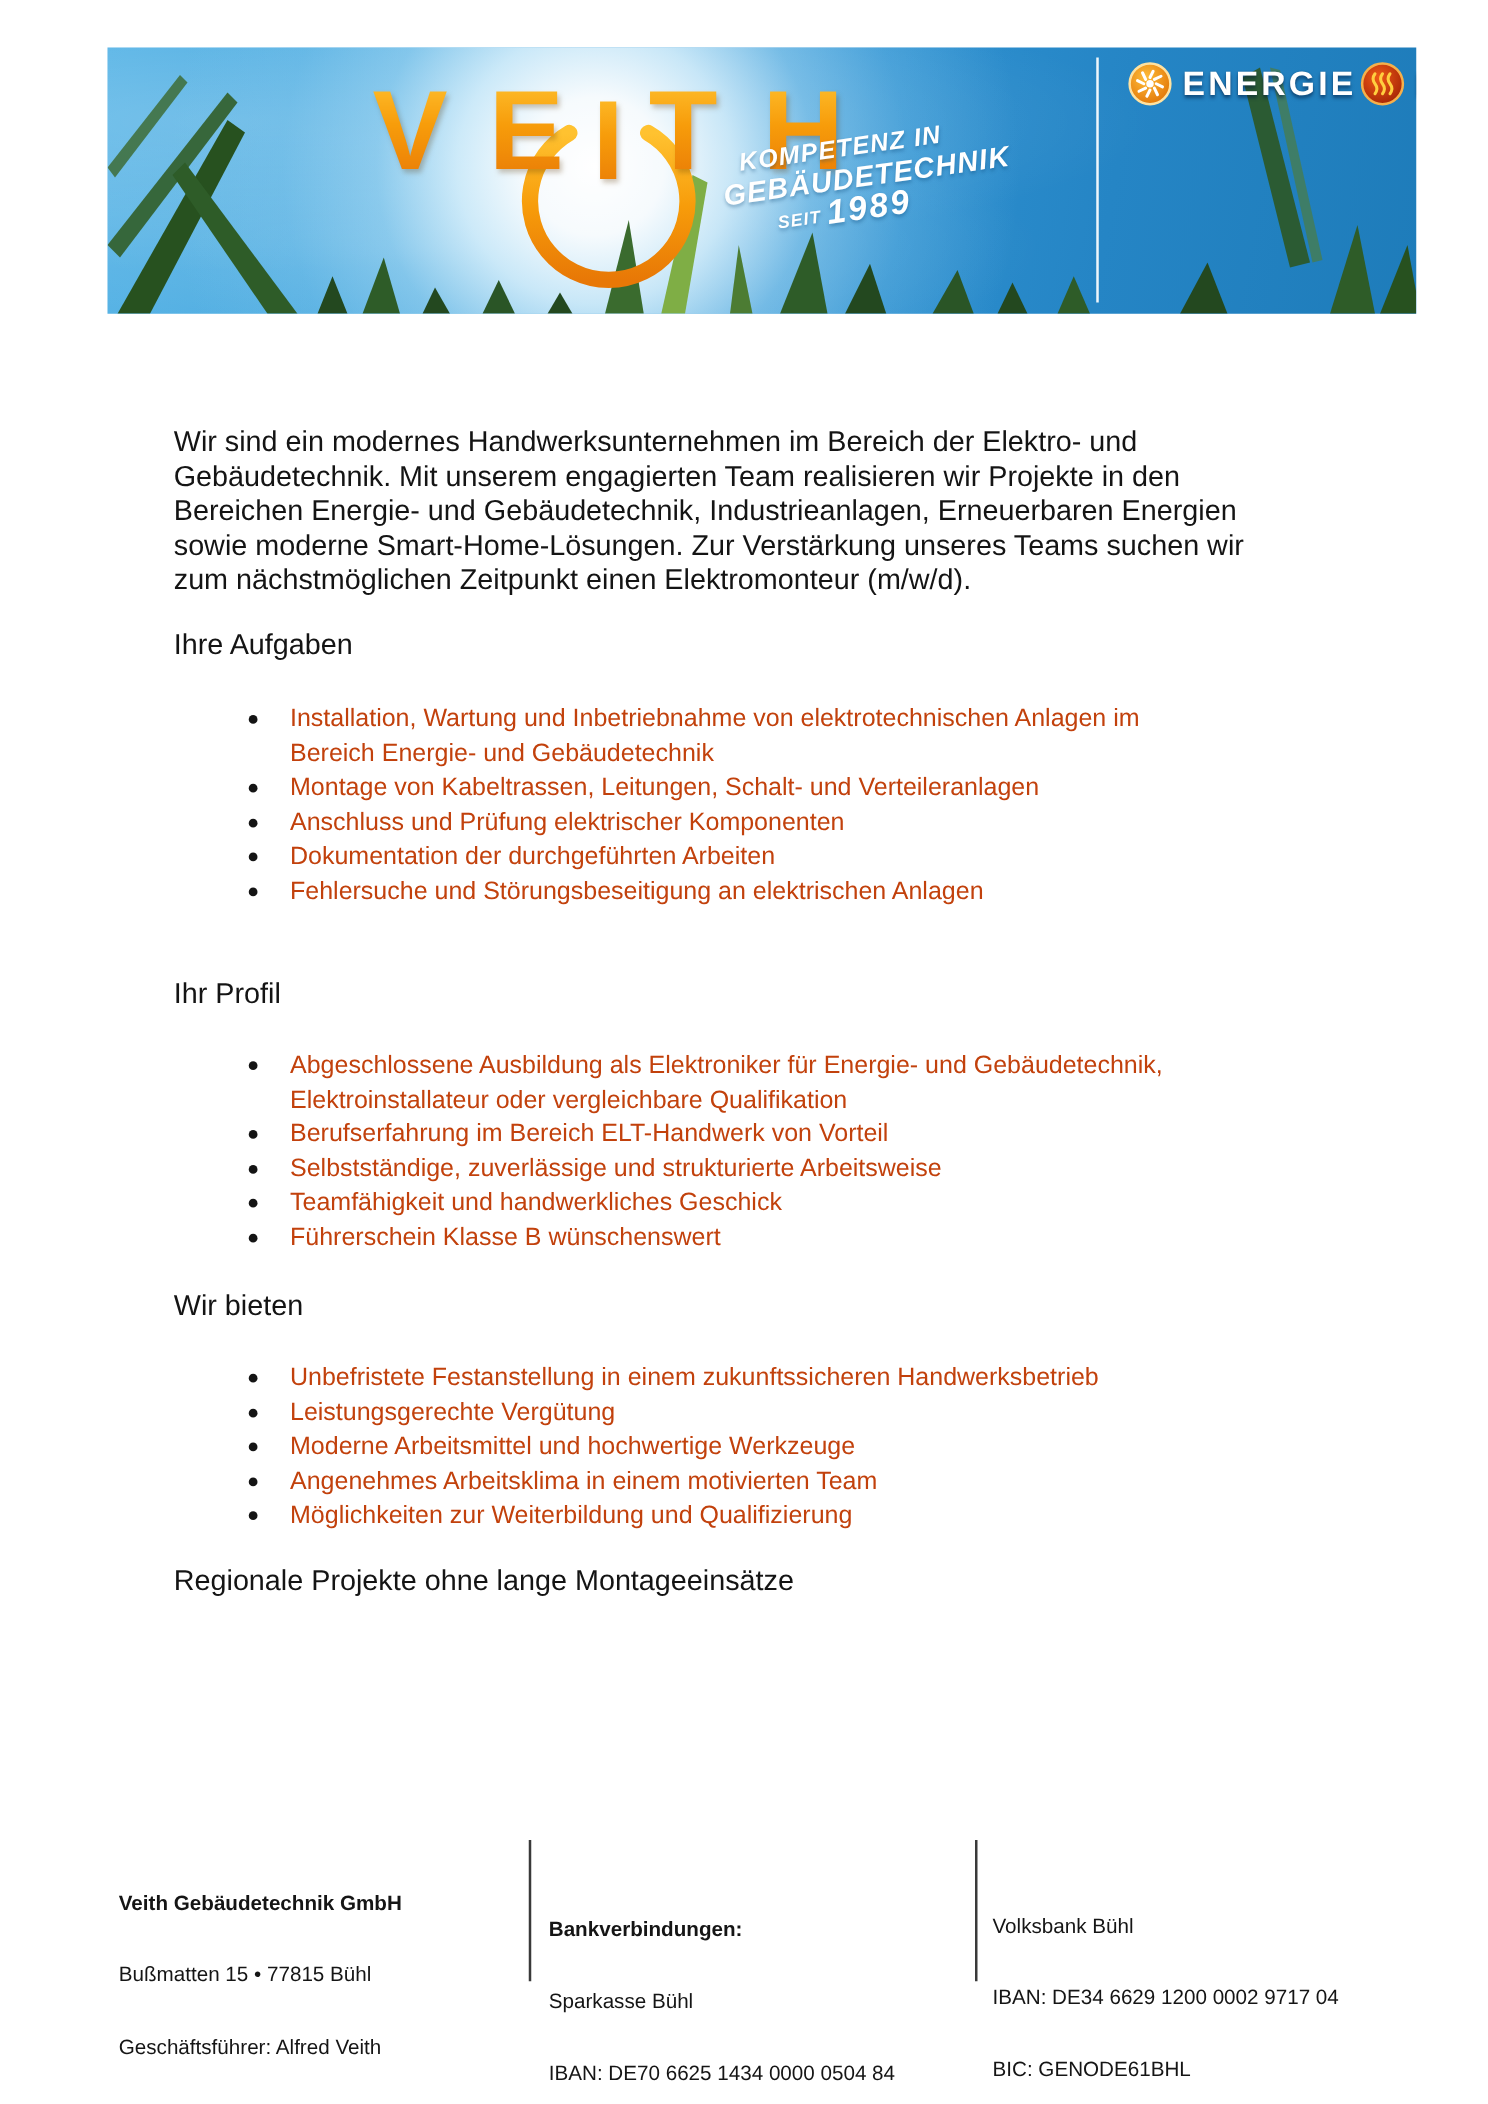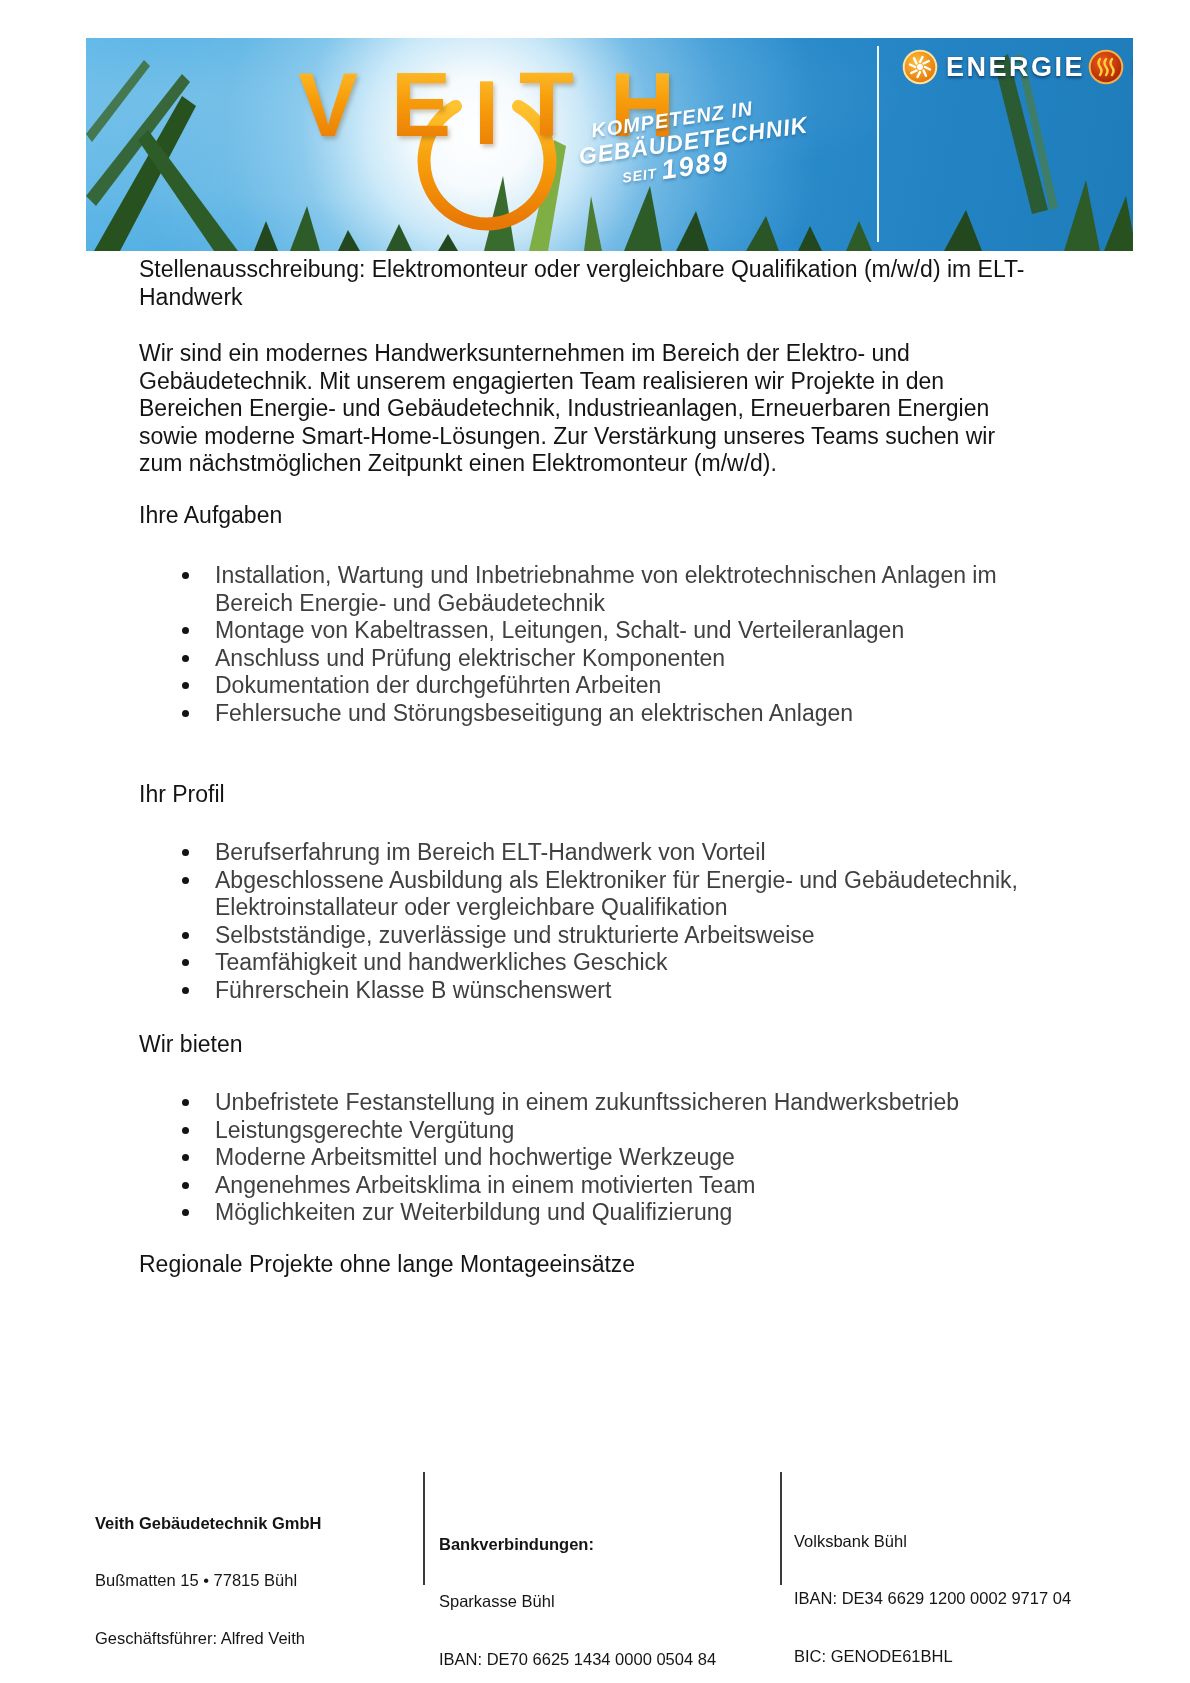--- a/index.html
+++ b/index.html
@@ -43,21 +43,21 @@
 
   
   .tx{position:absolute;left:139px;font-size:23px;line-height:27.5px;color:#141414;white-space:pre;}
   .title{top:256px;}
   .intro{top:340px;}
   .h-aufgaben{top:502px;}
   .h-profil{top:781px;}
   .h-bieten{top:1031px;}
   .closing{top:1251px;}
 
-  ul.blist{position:absolute;left:215px;margin:0;padding:0;list-style:none;font-size:23px;line-height:27.5px;color:#404040;}
+  ul.blist{position:absolute;left:232px;margin:0;padding:0;list-style:none;font-size:20px;line-height:27.5px;color:#c2410c;}
   ul.blist li{position:relative;white-space:pre;}
   ul.blist li::before{content:"";position:absolute;left:-33px;top:10px;width:7px;height:7px;border-radius:50%;background:#141414;}
   .list-a{top:562px;}
   .list-b{top:839px;}
   .list-c{top:1089px;}
 
   
   .foot{position:absolute;font-size:16.5px;line-height:19.3px;color:#151515;white-space:pre;}
   .foot .b{font-weight:bold;}
   .foot-company{left:95px;top:1475px;}
@@ -226,44 +226,42 @@
             </defs>
           <circle r="16.3" fill="url(#gEl)" stroke="#e8c44a" stroke-width="2"></circle>
           <polygon points="3,-11 -7,2 -1.5,2 -3,11 7,-2 1.5,-2" fill="#ffd21f" stroke="#a87400" stroke-width="0.6"></polygon>
         </svg>
         <span class="svc-label">ELEKTRO</span>
       </div>
 
     </div>
   </div>
 
-  <div class="tx title">Stellenausschreibung: Elektromonteur oder vergleichbare Qualifikation (m/w/d) im ELT-
-Handwerk</div>
 
   <div class="tx intro">Wir sind ein modernes Handwerksunternehmen im Bereich der Elektro- und
 Gebäudetechnik. Mit unserem engagierten Team realisieren wir Projekte in den
 Bereichen Energie- und Gebäudetechnik, Industrieanlagen, Erneuerbaren Energien
 sowie moderne Smart-Home-Lösungen. Zur Verstärkung unseres Teams suchen wir
 zum nächstmöglichen Zeitpunkt einen Elektromonteur (m/w/d).</div>
 
   <div class="tx h-aufgaben">Ihre Aufgaben</div>
   <ul class="blist list-a">
     <li>Installation, Wartung und Inbetriebnahme von elektrotechnischen Anlagen im
 Bereich Energie- und Gebäudetechnik</li>
     <li>Montage von Kabeltrassen, Leitungen, Schalt- und Verteileranlagen</li>
     <li>Anschluss und Prüfung elektrischer Komponenten</li>
     <li>Dokumentation der durchgeführten Arbeiten</li>
     <li>Fehlersuche und Störungsbeseitigung an elektrischen Anlagen</li>
   </ul>
 
   <div class="tx h-profil">Ihr Profil</div>
   <ul class="blist list-b">
-    <li>Berufserfahrung im Bereich ELT-Handwerk von Vorteil</li>
     <li>Abgeschlossene Ausbildung als Elektroniker für Energie- und Gebäudetechnik,
 Elektroinstallateur oder vergleichbare Qualifikation</li>
+    <li>Berufserfahrung im Bereich ELT-Handwerk von Vorteil</li>
     <li>Selbstständige, zuverlässige und strukturierte Arbeitsweise</li>
     <li>Teamfähigkeit und handwerkliches Geschick</li>
     <li>Führerschein Klasse B wünschenswert</li>
   </ul>
 
   <div class="tx h-bieten">Wir bieten</div>
   <ul class="blist list-c">
     <li>Unbefristete Festanstellung in einem zukunftssicheren Handwerksbetrieb</li>
     <li>Leistungsgerechte Vergütung</li>
     <li>Moderne Arbeitsmittel und hochwertige Werkzeuge</li>

